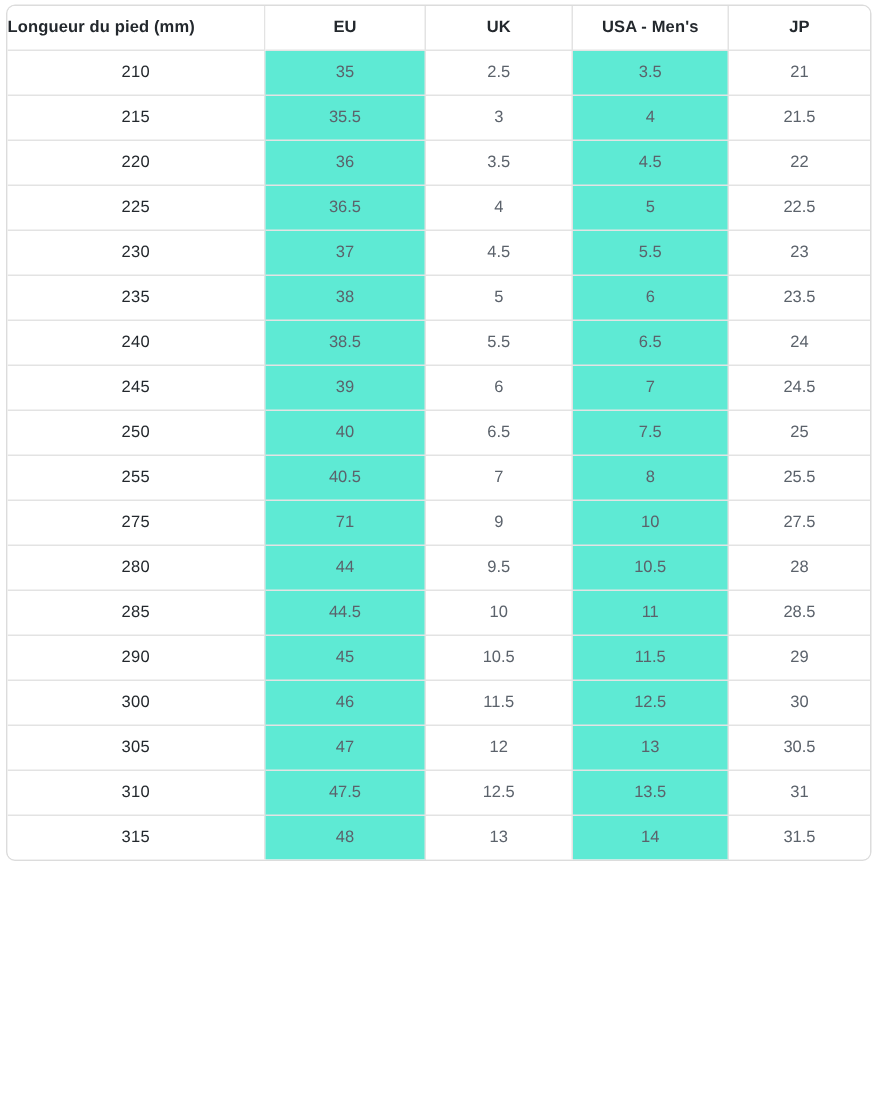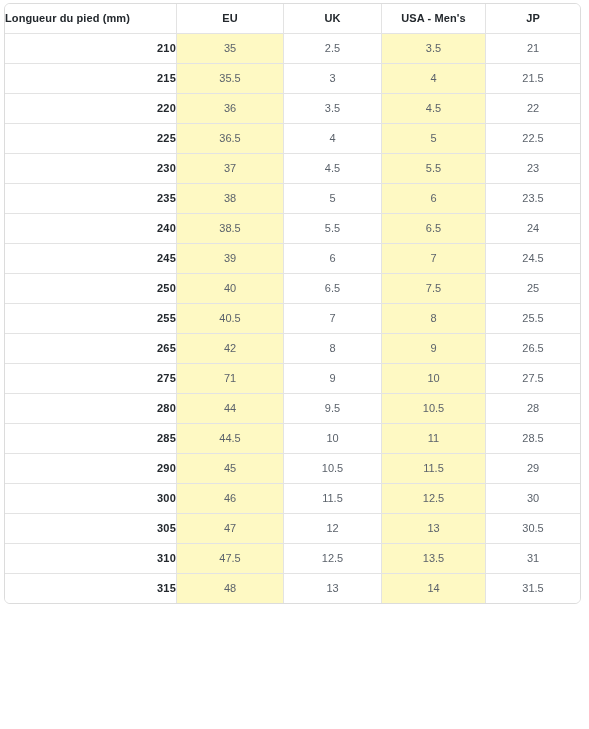--- a/index.html
+++ b/index.html
@@ -66,35 +66,35 @@
     margin-left: 32px;
   }
   th.head-foot {
     text-align: left;
     padding-left: 13px;
   }
   th.head-ctr { text-align: center; }
 
   
   td.cell-foot {
-    text-align: right;
+    text-align: center;
     padding-left: 13px;
-    font-weight: bold;
+    font-weight: normal;
     color: #23282d;
     background: #ffffff;
     font-size: 11.5px;
     letter-spacing: 0.2px;
   }
   td.cell-val {
     text-align: center;
     color: #5b626b;
     background: #ffffff;
     font-weight: normal;
   }
-  td.shaded { background: #fef9c3; }
+  td.shaded { background: #5eead4; }
 </style>
 </head>
 <body>
 
 <div class="size-chart-wrap">
   <table class="size-chart">
     <colgroup>
       <col class="c-foot">
         <col class="c-eu">
         <col class="c-uk">
@@ -175,27 +175,20 @@
           <td class="cell-val">25</td>
         </tr>
         <tr>
           <td class="cell-foot">255</td>
           <td class="cell-val shaded">40.5</td>
           <td class="cell-val">7</td>
           <td class="cell-val shaded">8</td>
           <td class="cell-val">25.5</td>
         </tr>
         <tr>
-          <td class="cell-foot">265</td>
-          <td class="cell-val shaded">42</td>
-          <td class="cell-val">8</td>
-          <td class="cell-val shaded">9</td>
-          <td class="cell-val">26.5</td>
-        </tr>
-        <tr>
           <td class="cell-foot">275</td>
           <td class="cell-val shaded">71</td>
           <td class="cell-val">9</td>
           <td class="cell-val shaded">10</td>
           <td class="cell-val">27.5</td>
         </tr>
         <tr>
           <td class="cell-foot">280</td>
           <td class="cell-val shaded">44</td>
           <td class="cell-val">9.5</td>

